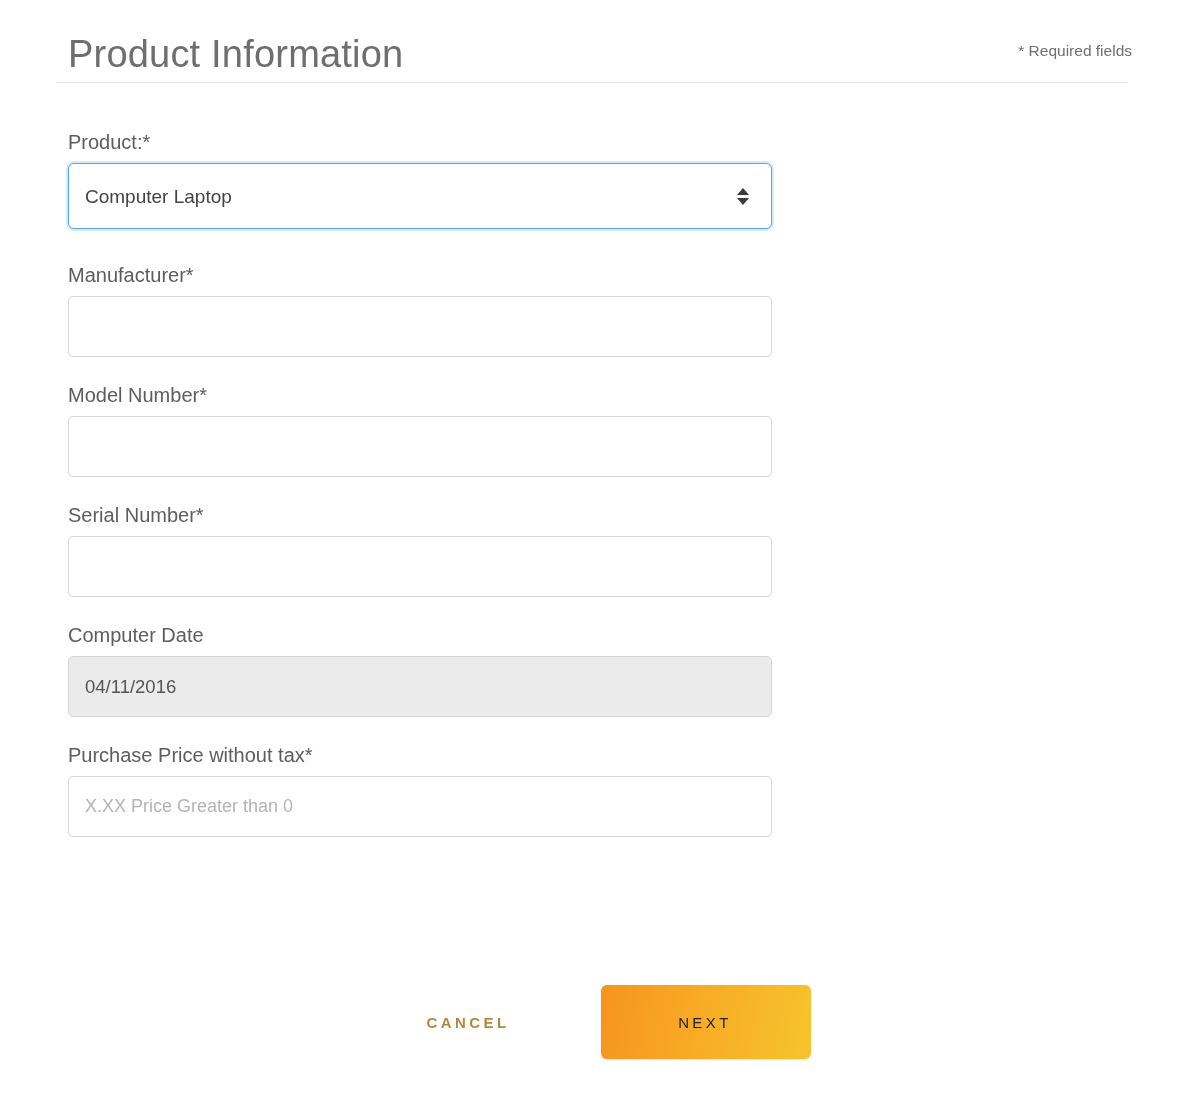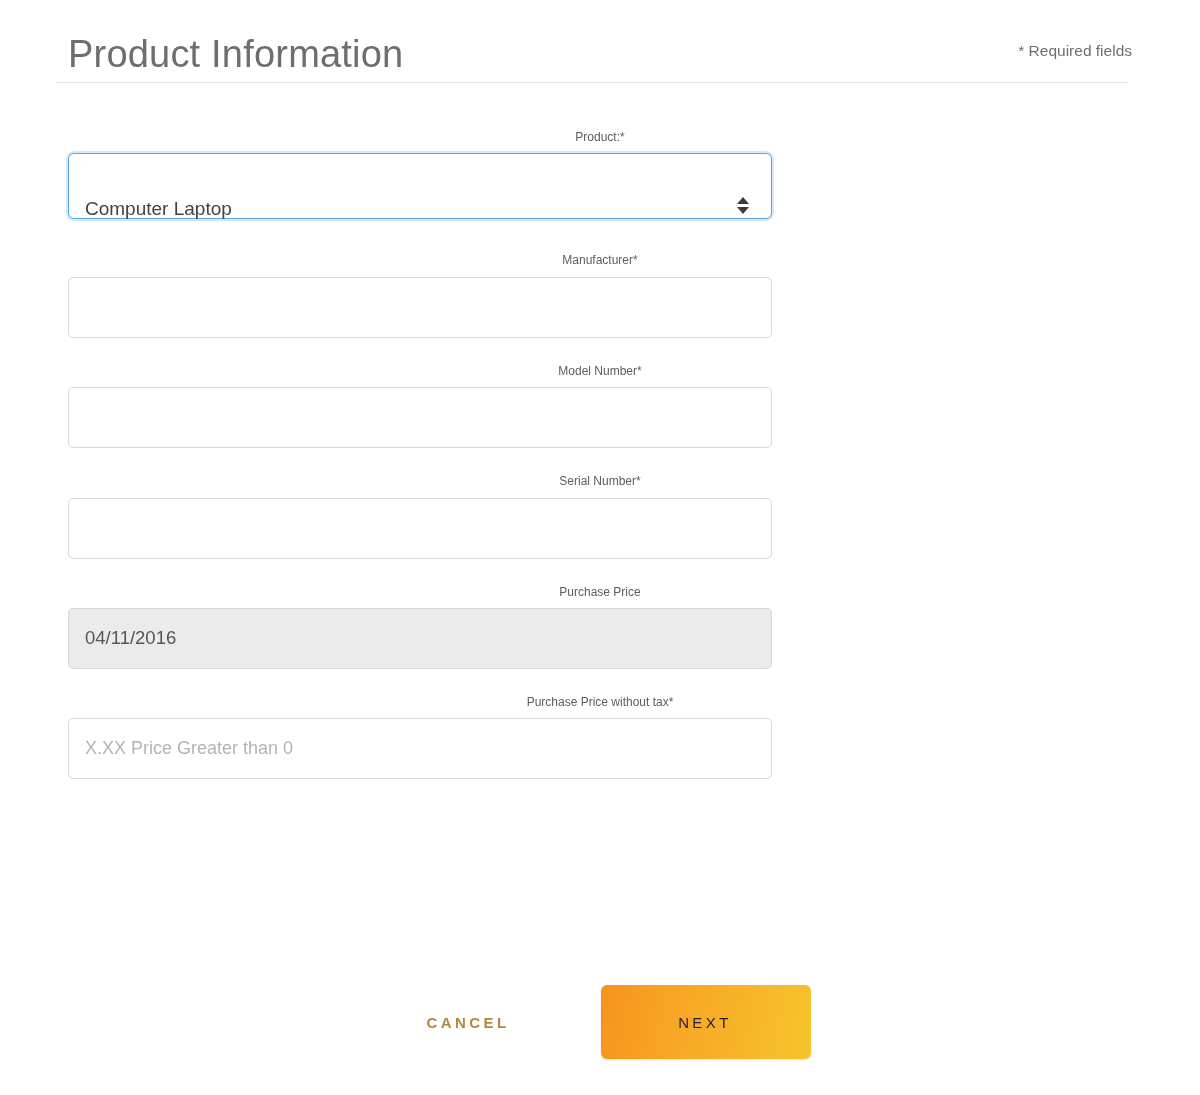--- a/index.html
+++ b/index.html
@@ -63,27 +63,26 @@
   
   .form {
     margin: 0;
     padding: 0 56px;
   }
   .field {
     margin-top: 0;
   }
   .field-label {
     display: block;
-    font-size: 12px;
+    font-size: 20px;
     color: #5d5d5d;
     font-weight: 400;
     line-height: 1.2;
     margin-bottom: 9px;
     white-space: nowrap;
-    text-align: center;
   }
 
   .control {
     width: 704px;
     height: 61px;
     border: 1px solid #d8d8d8;
     border-radius: 5px;
     background: #ffffff;
     font-family: "Liberation Sans", "DejaVu Sans", sans-serif;
     font-size: 18px;
@@ -107,21 +106,21 @@
     width: 704px;
   }
   .select-box {
     width: 704px;
     height: 66px;
     border: 1px solid #59a6e0;
     border-radius: 6px;
     background: #ffffff;
     box-shadow: 0 0 0 2px rgba(110, 175, 230, 0.28);
     display: flex;
-    align-items: flex-end;
+    align-items: center;
     padding: 0 16px;
     font-size: 19px;
     color: #444444;
     position: relative;
     cursor: pointer;
   }
   .select-value {
     flex: 1;
     line-height: 1;
   }
@@ -246,21 +245,21 @@
     <div class="spacer-26"></div>
 
     <div class="field">
       <label class="field-label">Serial Number*</label>
       <input class="control text-input" type="text" value="" placeholder="" style="">
     </div>
 
     <div class="spacer-26"></div>
 
     <div class="field">
-      <label class="field-label">Purchase Price</label>
+      <label class="field-label">Computer Date</label>
       <div class="control disabled-field">04/11/2016</div>
     </div>
 
     <div class="spacer-26"></div>
 
     <div class="field">
       <label class="field-label">Purchase Price without tax*</label>
       <input class="control text-input" type="text" value="" placeholder="X.XX Price Greater than 0" style="">
     </div>
 

